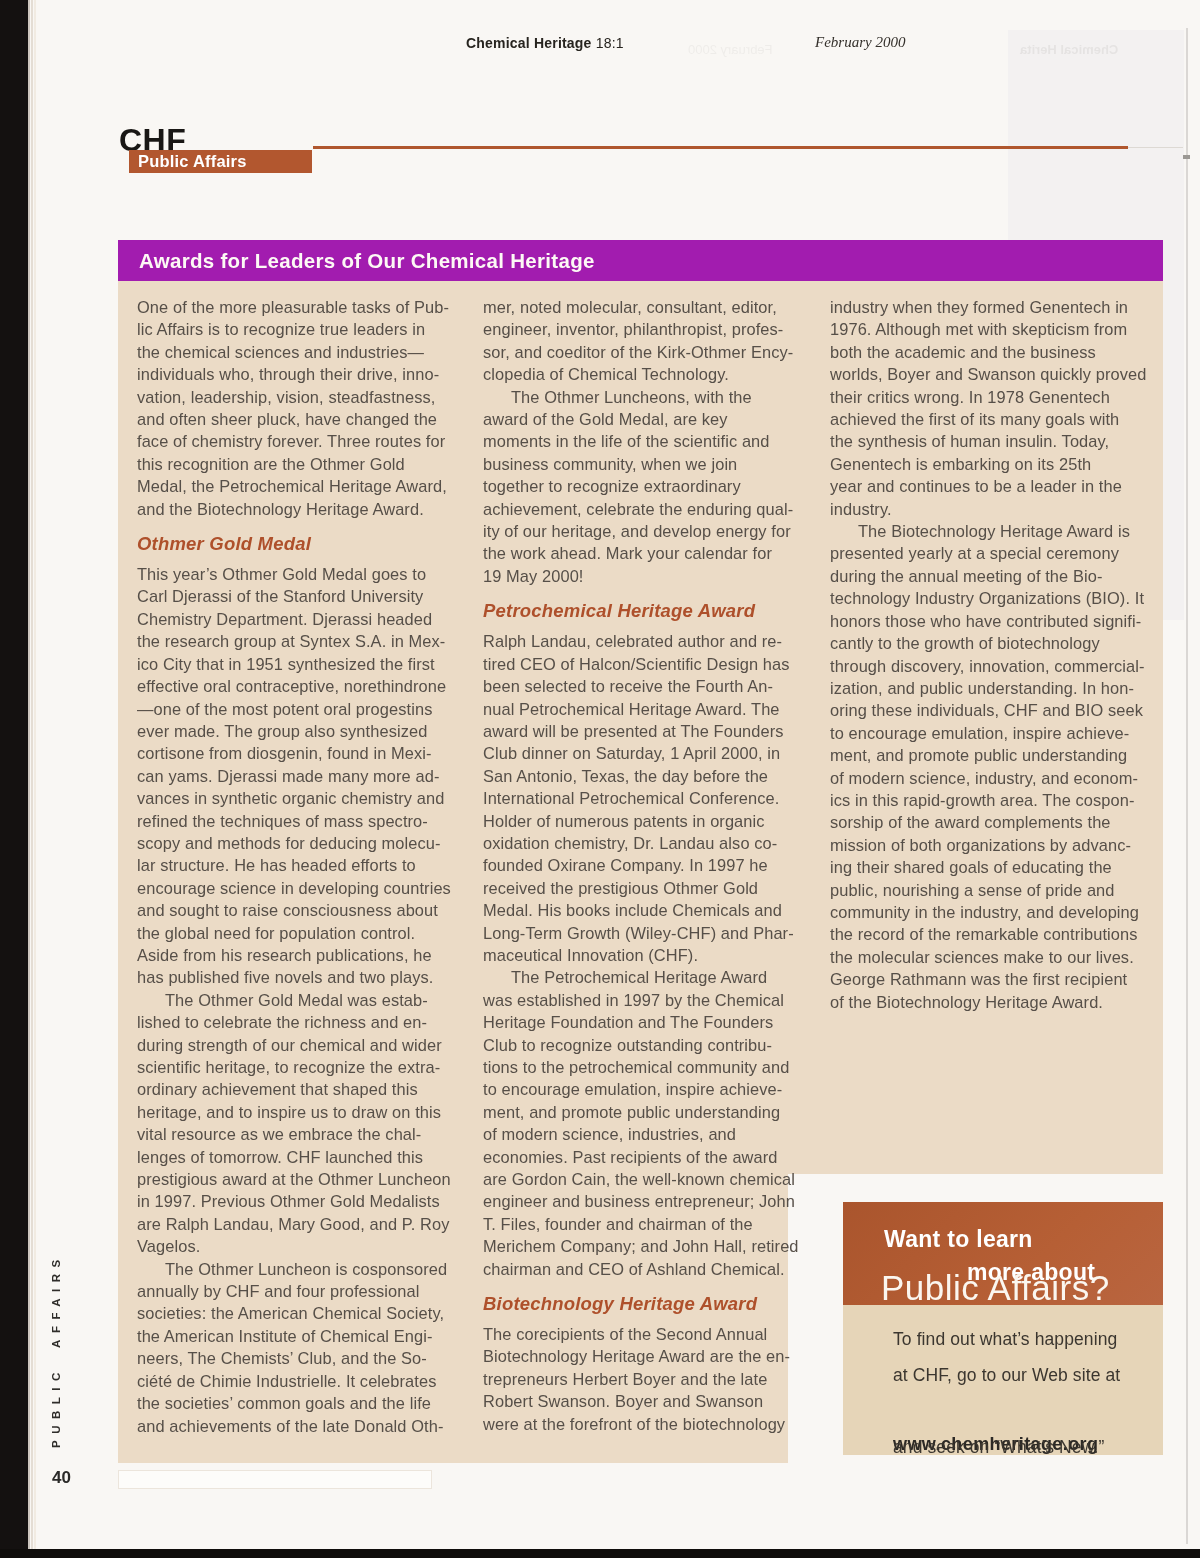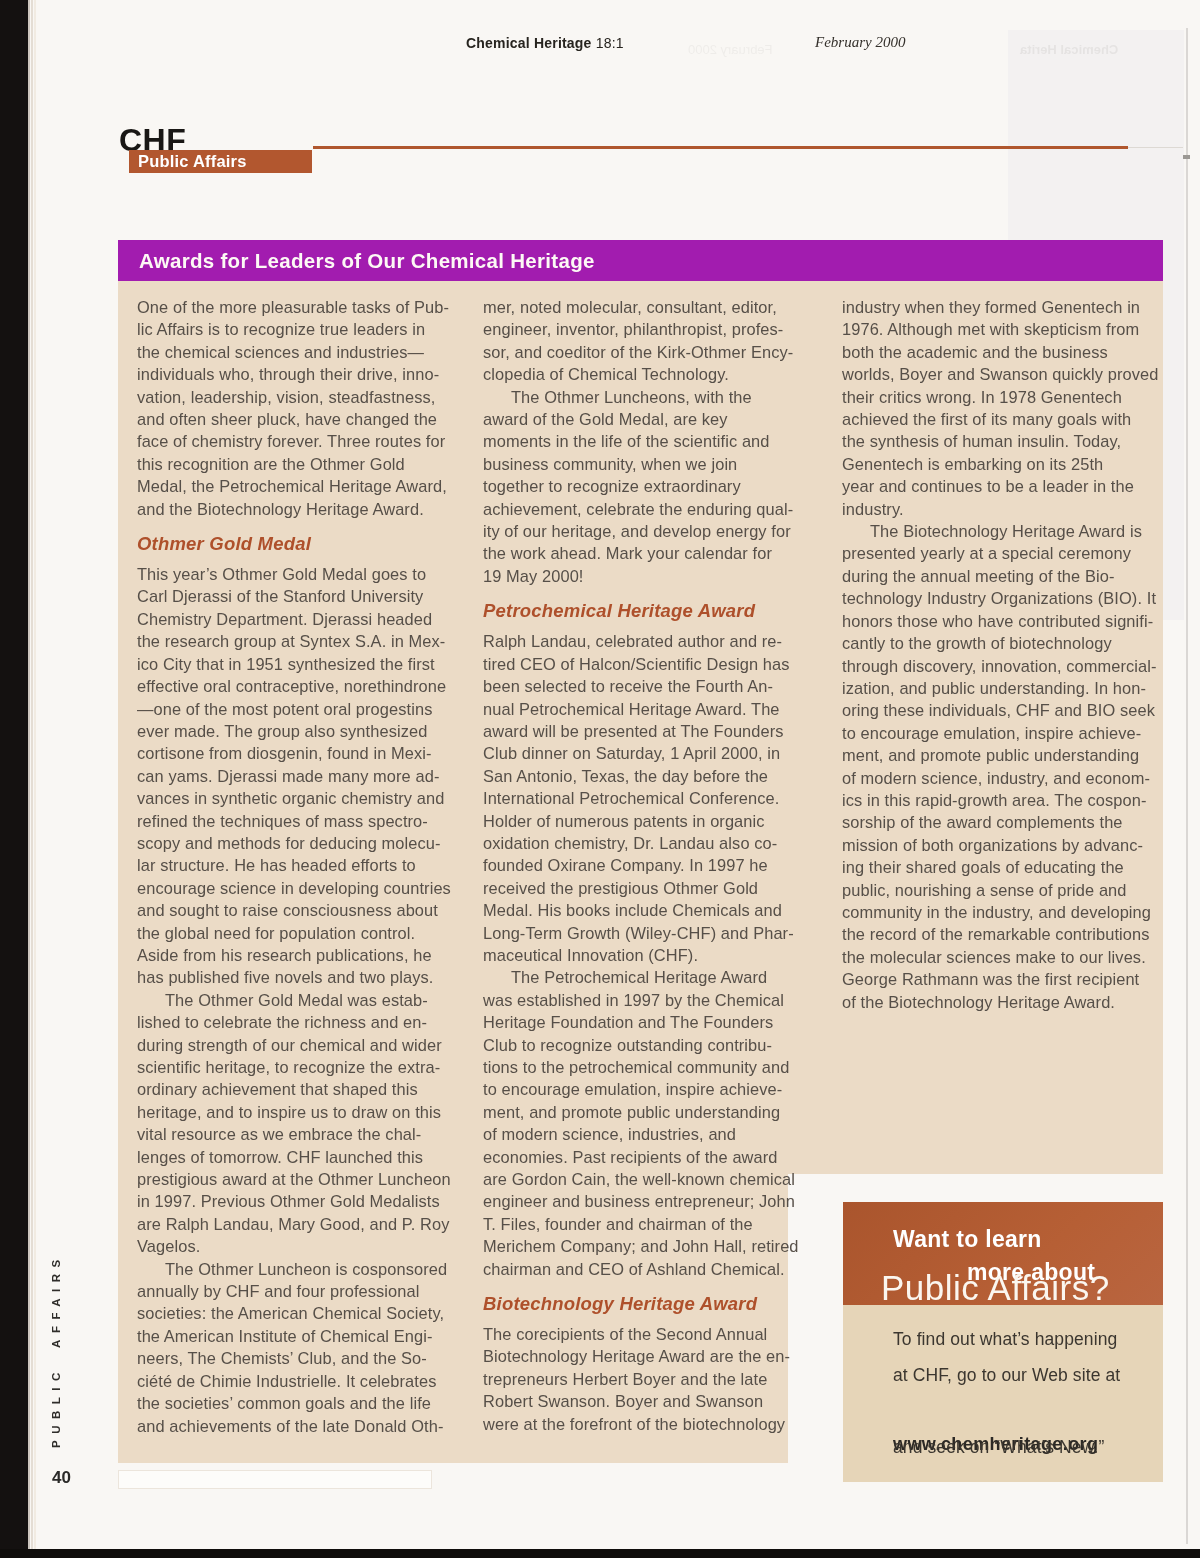--- a/index.html
+++ b/index.html
@@ -35,41 +35,41 @@
                   font-size:20.5px;letter-spacing:.3px;}
 
   
   .panel-main{position:absolute;left:118px;top:281px;width:670px;height:1182px;background:#ebdbc6;}
   .panel-right{position:absolute;left:788px;top:281px;width:375px;height:893px;background:#ebdbc6;}
   .panel-foot{position:absolute;left:118px;top:1470px;width:312px;height:17px;background:#fdfcfa;border:1px solid #ece5dc;}
 
   
   .col{position:absolute;top:296px;width:345px;font-size:16.4px;line-height:22.4px;color:#564f48;
        letter-spacing:.1px;}
-  .col-1{left:137px;} .col-2{left:483px;} .col-3{left:830px;margin-left:12px;}
+  .col-1{left:137px;} .col-2{left:483px;} .col-3{left:830px;}
   .para{margin:0;white-space:pre-line;}
   .para.indent{text-indent:28px;}
   .section-heading{font-weight:700;font-style:italic;color:#ae502b;font-size:18.5px;line-height:24px;
                    margin:12px 0 7px 0;letter-spacing:.2px;}
 
   
   .vertical-label{position:absolute;left:50px;top:1208px;height:240px;writing-mode:vertical-rl;
                   transform:rotate(180deg);font-size:11.5px;font-weight:700;color:#2f2d2a;
                   letter-spacing:6.5px;word-spacing:9px;}
   .page-number{position:absolute;left:52px;top:1468px;font-size:17px;font-weight:700;color:#2b2a28;}
 
   
   .learn-box{position:absolute;left:843px;top:1202px;width:320px;height:265px;}
   .learn-box-header{position:absolute;left:0;top:0;width:320px;height:103px;
                     background:linear-gradient(135deg,#aa552d 0%,#b65f35 60%,#b96540 100%);}
-  .lb-line1{position:absolute;left:50px;top:24px;color:#fff;font-weight:700;font-size:23px;letter-spacing:.3px;}
+  .lb-line1{position:absolute;left:41px;top:24px;color:#fff;font-weight:700;font-size:23px;letter-spacing:.3px;}
   .lb-line2{position:absolute;left:124px;top:57px;color:#fff;font-weight:700;font-size:23px;letter-spacing:.3px;}
   .lb-line3{position:absolute;left:20px;bottom:-3px;color:#fbf6ef;font-family:Liberation Sans, sans-serif;
             font-size:35px;letter-spacing:.5px;margin-left:18px;}
-  .learn-box-body{position:absolute;left:0;top:103px;width:320px;height:177px;background:#e6d5b8;}
+  .learn-box-body{position:absolute;left:0;top:103px;width:320px;height:150px;background:#e6d5b8;}
   .lb-body-line{position:absolute;left:50px;font-size:17.5px;color:#3b362f;letter-spacing:.1px;}
   .lb-url{font-weight:700;font-size:18px;color:#2c2925;letter-spacing:.4px;margin-top:34px;}
 </style>
 </head>
 <body>
 
 <div id="canvas">
 
   <div class="showthrough-band"></div>
   <div class="showthrough" style="left:1020px;top:42px;">Chemical Herita</div>

